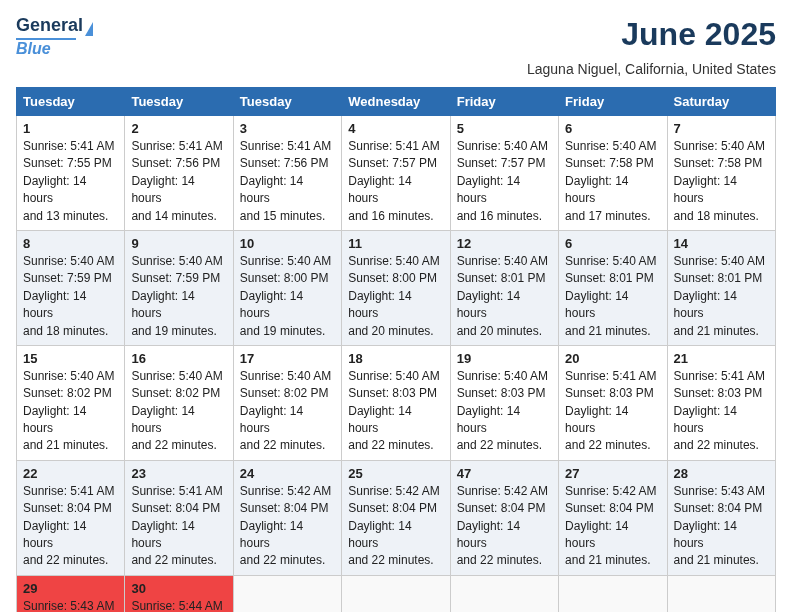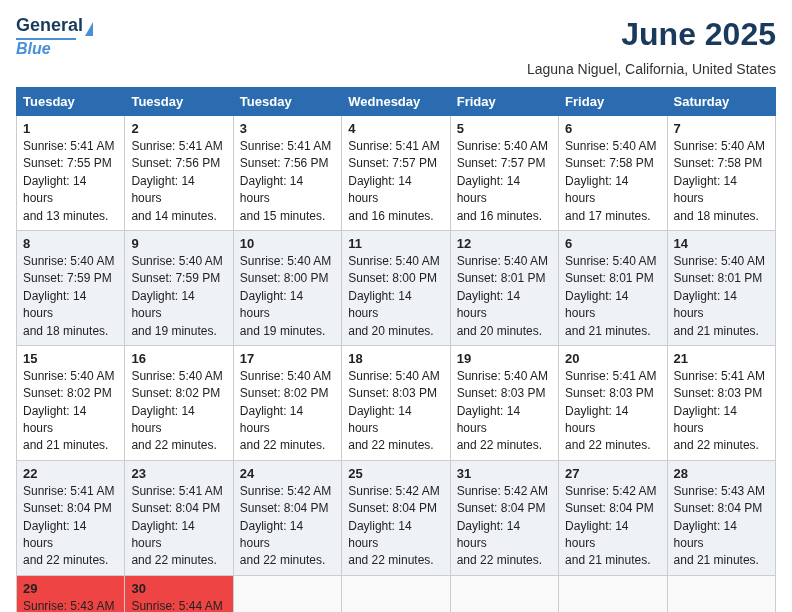--- a/index.html
+++ b/index.html
@@ -301,21 +301,21 @@
 and 22 minutes.</div>
         </td>
         <td>
           <span class="day-number">25</span>
           <div class="cell-text" style="white-space: pre-line;">Sunrise: 5:42 AM
 Sunset: 8:04 PM
 Daylight: 14 hours
 and 22 minutes.</div>
         </td>
         <td>
-          <span class="day-number">31</span>
+          <span class="day-number">47</span>
           <div class="cell-text" style="white-space: pre-line;">Sunrise: 5:42 AM
 Sunset: 8:04 PM
 Daylight: 14 hours
 and 22 minutes.</div>
         </td>
         <td>
           <span class="day-number">27</span>
           <div class="cell-text" style="white-space: pre-line;">Sunrise: 5:42 AM
 Sunset: 8:04 PM
 Daylight: 14 hours

